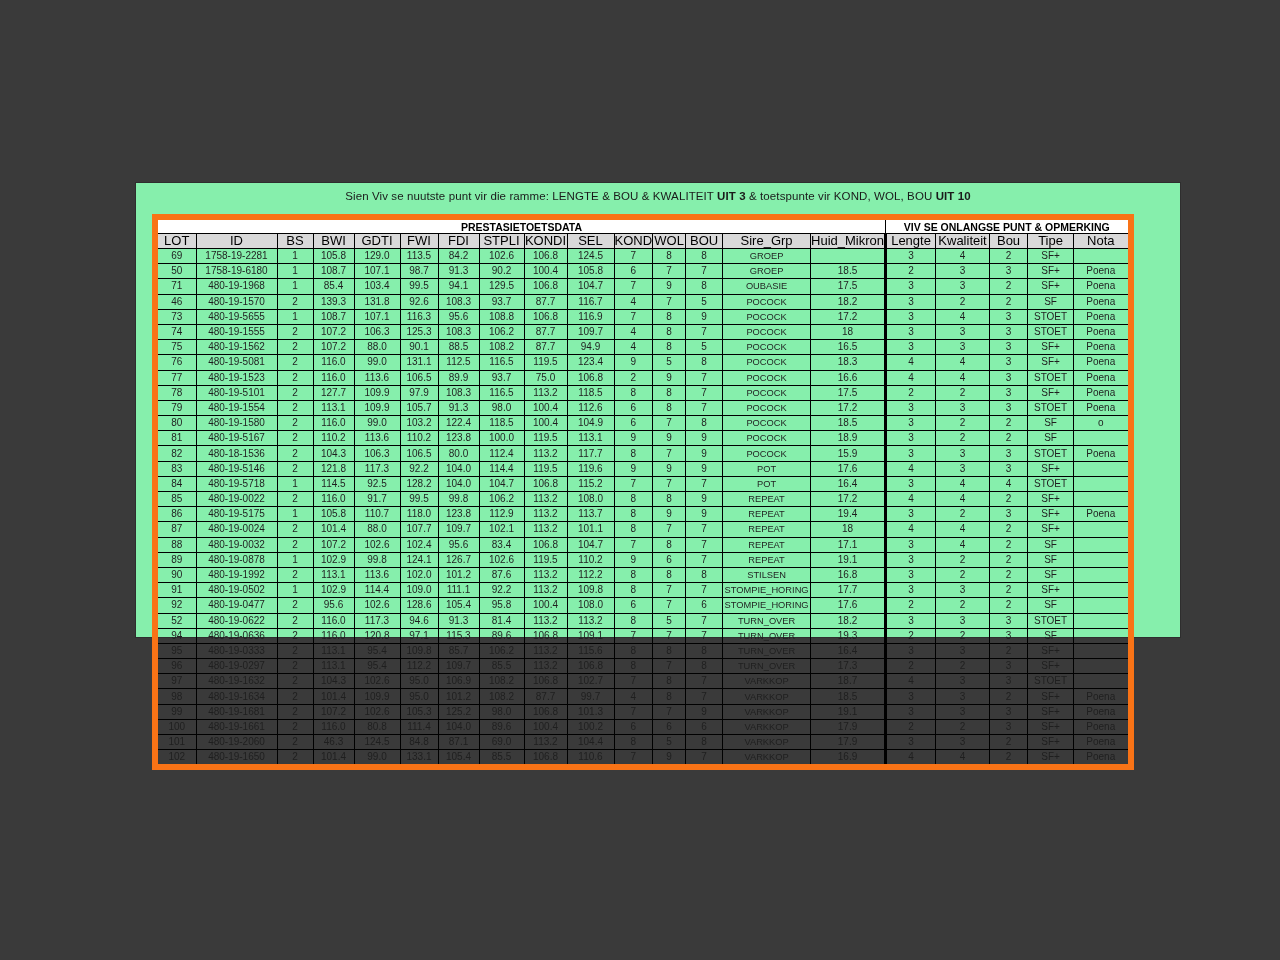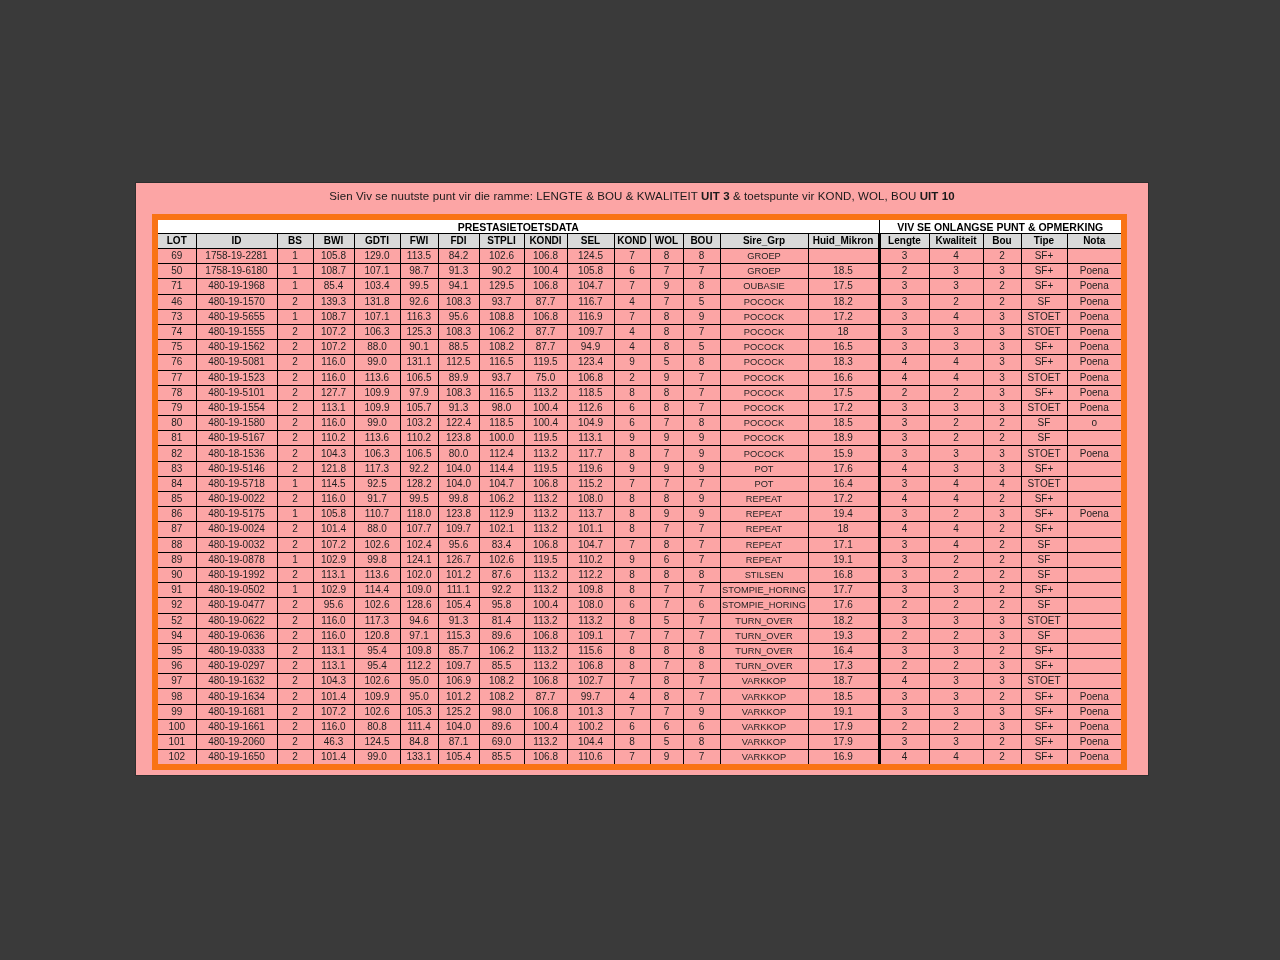--- a/index.html
+++ b/index.html
@@ -2,22 +2,22 @@
 <html><head>
 <meta charset="utf-8">
 <style>
   html,body{margin:0;padding:0;}
   body{
     width:1280px;height:960px;background:#3a3a3a;
     font-family:"Liberation Sans", sans-serif;
     position:relative;overflow:hidden;
   }
   .page{
-    position:absolute;left:136px;top:183px;width:1012px;height:592px;
-    background:#fca5a5;box-shadow:0 0 0 1px #2e2e2e;
+    position:absolute;left:136px;top:183px;width:1012px;height:454px;
+    background:#86efac;box-shadow:0 0 0 1px #2e2e2e;padding-left:32px;
   }
   .doc-title{
     position:absolute;top:7px;left:0;width:100%;text-align:center;
     font-size:11.5px;color:#1a1a1a;letter-spacing:0.1px;white-space:nowrap;
   }
   .doc-title .b{font-weight:bold;}
   table.data{
     position:absolute;left:16px;top:31px;
     border-collapse:collapse;table-layout:fixed;
     border:6px solid #f97316;
@@ -28,21 +28,21 @@
     text-align:center;vertical-align:middle;
     padding:0;height:14.2px;
     overflow:hidden;white-space:nowrap;
     color:#1f1f1f;
   }
   tr.group-row th{
     background:#ffffff;font-weight:bold;font-size:10.5px;color:#000;
     height:13px;
   }
   tr.col-row th{
-    background:#d9d9d9;font-weight:bold;font-size:10px;color:#000;
+    background:#d9d9d9;font-weight:normal;font-size:13px;color:#000;
     height:14px;
   }
   
   tr.col-row th:nth-child(15),
   tbody td:nth-child(15),
   th.grp-left{
     border-right:3px solid #000;
   }
   tbody td.sire{font-size:9.3px;}
 </style>

